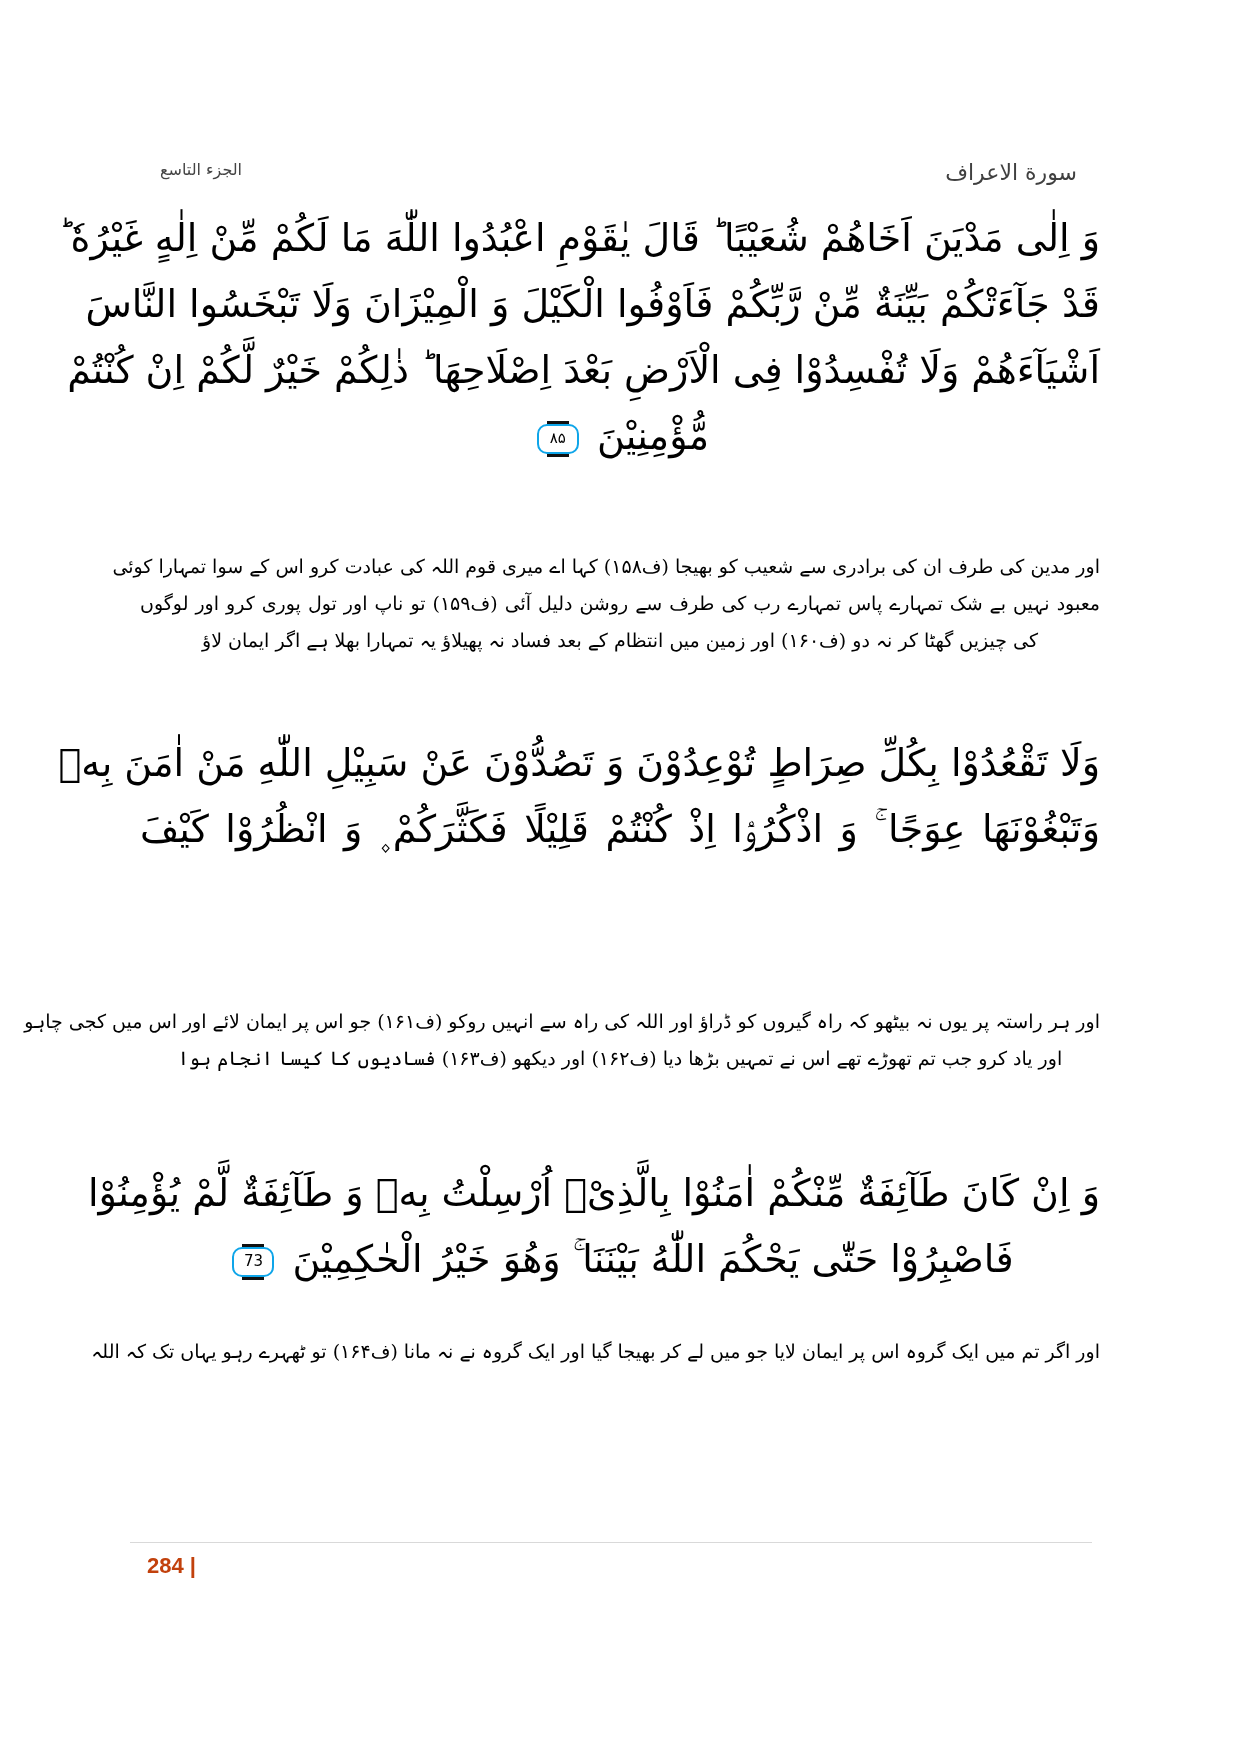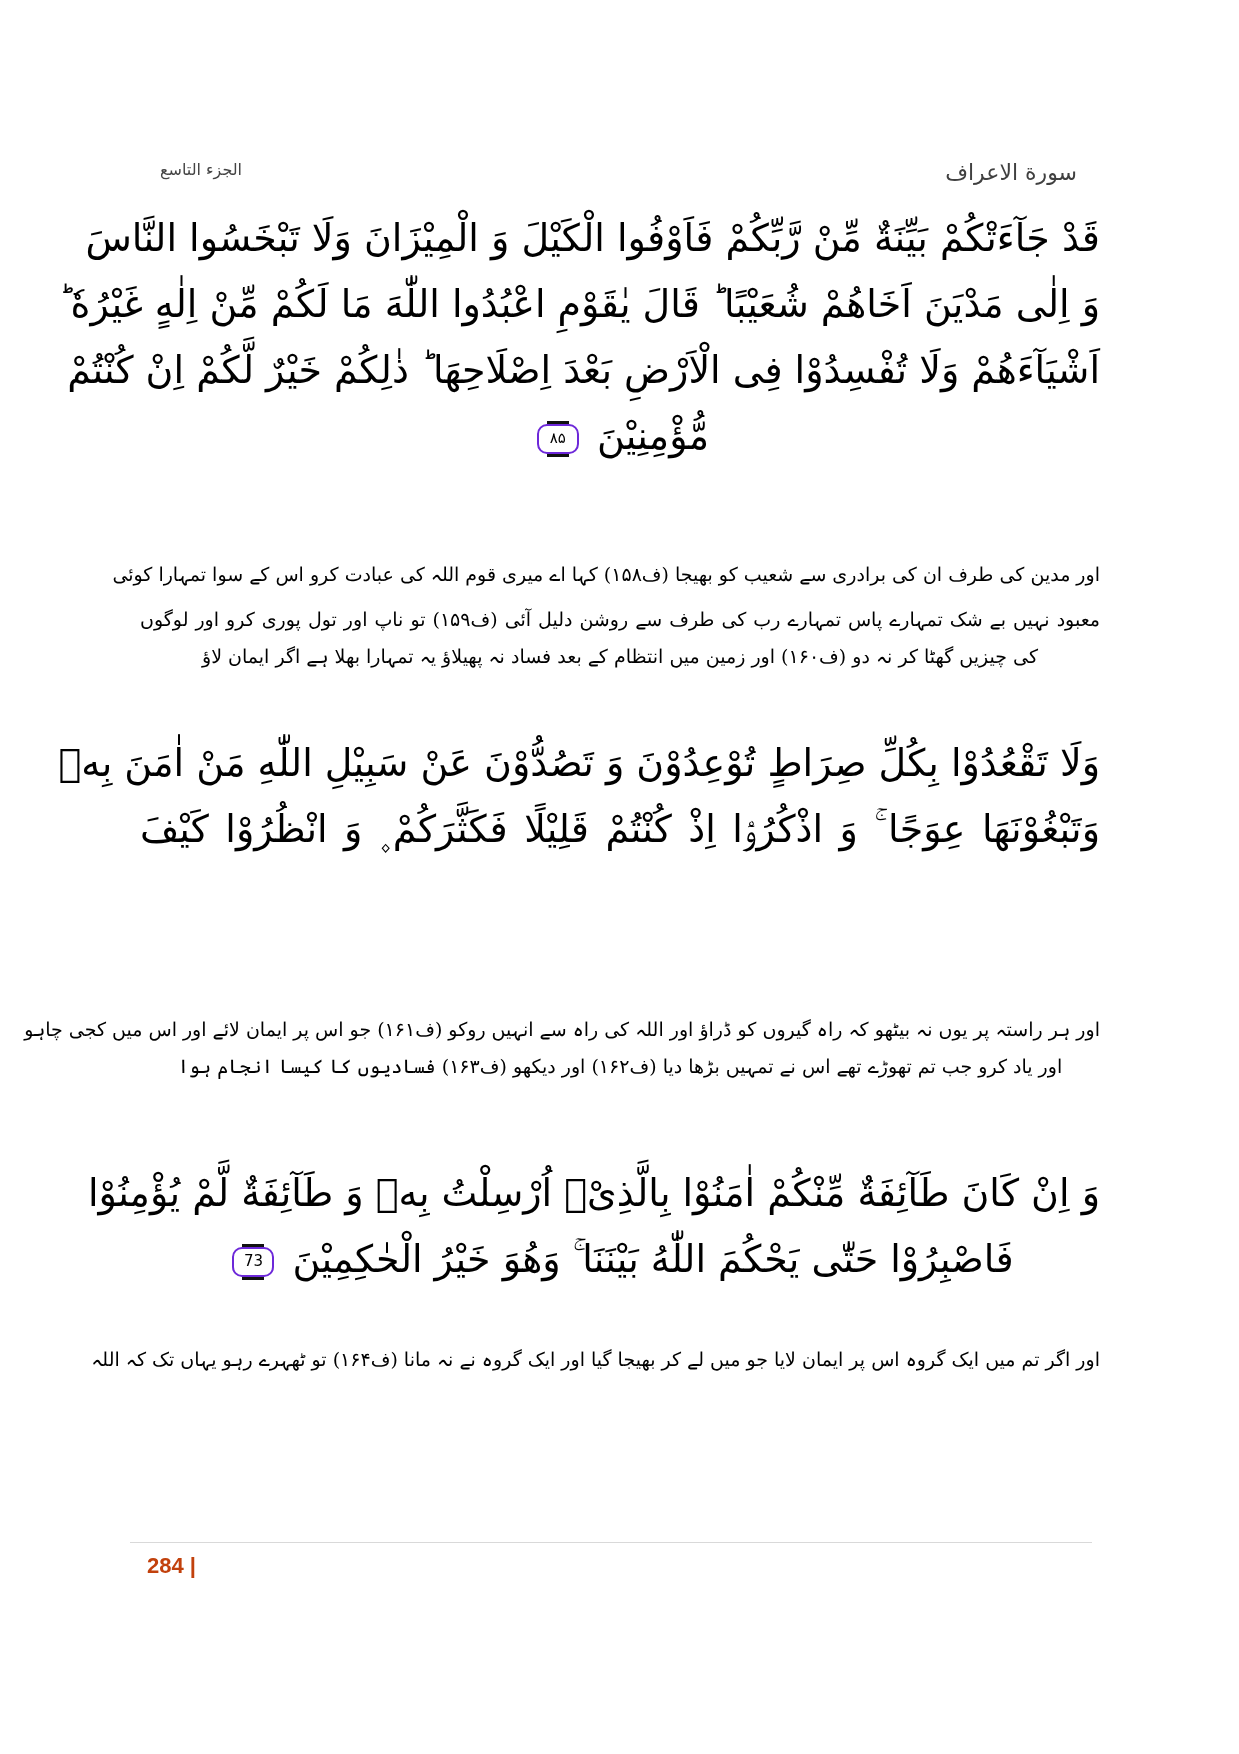--- a/index.html
+++ b/index.html
@@ -2,38 +2,38 @@
 <html><head>
 <meta charset="utf-8">
 <style>
   html, body { margin: 0; padding: 0; background: #ffffff; }
   body { width: 1239px; height: 1754px; position: relative; overflow: hidden; font-family: "DejaVu Sans", sans-serif; color: #000; }
   .header-left { position: absolute; left: 160px; top: 160px; font-size: 16px; color: #444; font-family: "DejaVu Sans", sans-serif; direction: rtl; }
   .header-right { position: absolute; right: 162px; top: 160px; font-size: 22px; color: #404040; font-family: "DejaVu Sans", sans-serif; direction: rtl; }
   .block { position: absolute; left: 140px; width: 960px; direction: rtl; text-align: center; }
   .ar-line { font-family: "DejaVu Sans", sans-serif; font-size: 38px; line-height: 66px; white-space: nowrap; text-align: justify; text-align-last: justify; }
   .ar-line.center { text-align: center; text-align-last: center; }
-  .marker { display: inline-block; width: 38px; height: 26px; border: 2px solid #6d28d9; border-radius: 10px; font-size: 15px; line-height: 24px; vertical-align: middle; text-align: center; margin: 0 6px; position: relative; }
+  .marker { display: inline-block; width: 38px; height: 26px; border: 2px solid #0ea5e9; border-radius: 10px; font-size: 15px; line-height: 24px; vertical-align: middle; text-align: center; margin: 0 6px; position: relative; }
   .marker::before, .marker::after { content: ""; position: absolute; left: 8px; right: 8px; height: 3px; background: #111; }
   .marker::before { top: -5px; }
   .marker::after { bottom: -5px; }
   .ur-line { font-family: "DejaVu Serif", serif; font-size: 19px; line-height: 37px; white-space: nowrap; }
-  .ur-line.justify { text-align: justify; text-align-last: justify; margin-top: 8px; }
+  .ur-line.justify { text-align: justify; text-align-last: justify; }
   .footer-rule { position: absolute; left: 130px; width: 962px; top: 1542px; border-top: 1px solid #d9d9d9; }
   .page-num { position: absolute; left: 147px; top: 1553px; font-family: "Liberation Sans", sans-serif; font-weight: bold; font-size: 22px; color: #c2410c; }
 </style>
 </head>
 <body>
 
 <div class="header-left">الجزء التاسع</div>
 <div class="header-right">سورة الاعراف</div>
 
 <div class="block" style="top:205px;">
+  <div class="ar-line">وَ اِلٰى مَدْيَنَ اَخَاهُمْ شُعَيْبًا ؕ قَالَ يٰقَوْمِ اعْبُدُوا اللّٰهَ مَا لَكُمْ مِّنْ اِلٰهٍ غَيْرُهٗ ؕ</div>
   <div class="ar-line">قَدْ جَآءَتْكُمْ بَيِّنَةٌ مِّنْ رَّبِّكُمْ فَاَوْفُوا الْكَيْلَ وَ الْمِيْزَانَ وَلَا تَبْخَسُوا النَّاسَ</div>
-  <div class="ar-line">وَ اِلٰى مَدْيَنَ اَخَاهُمْ شُعَيْبًا ؕ قَالَ يٰقَوْمِ اعْبُدُوا اللّٰهَ مَا لَكُمْ مِّنْ اِلٰهٍ غَيْرُهٗ ؕ</div>
   <div class="ar-line">اَشْيَآءَهُمْ وَلَا تُفْسِدُوْا فِى الْاَرْضِ بَعْدَ اِصْلَاحِهَا ؕ ذٰلِكُمْ خَيْرٌ لَّكُمْ اِنْ كُنْتُمْ</div>
   <div class="ar-line center">
     <span>مُّؤْمِنِيْنَ</span>
     <span class="marker">۸۵</span>
   </div>
 </div>
 <div class="block" style="top:548px;">
   <div class="ur-line justify">اور مدین کی طرف ان کی برادری سے شعیب کو بھیجا (ف۱۵۸) کہا اے میری قوم اللہ کی عبادت کرو اس کے سوا تمہارا کوئی</div>
   <div class="ur-line justify">معبود نہیں بے شک تمہارے پاس تمہارے رب کی طرف سے روشن دلیل آئی (ف۱۵۹) تو ناپ اور تول پوری کرو اور لوگوں</div>
   <div class="ur-line">کی چیزیں گھٹا کر نہ دو (ف۱۶۰) اور زمین میں انتظام کے بعد فساد نہ پھیلاؤ یہ تمہارا بھلا ہے اگر ایمان لاؤ</div>

